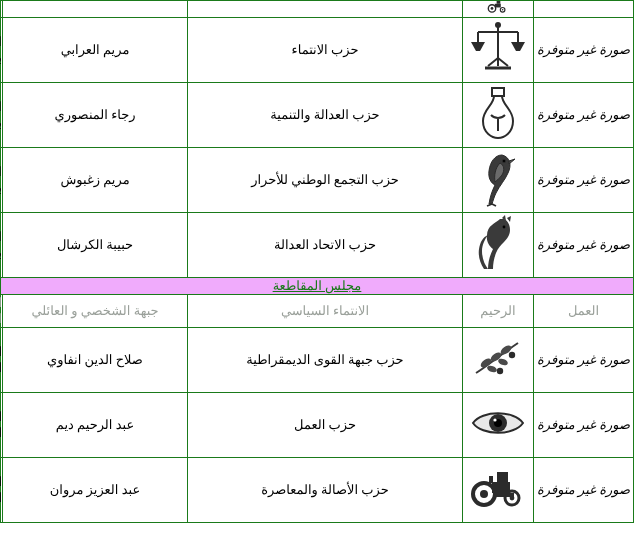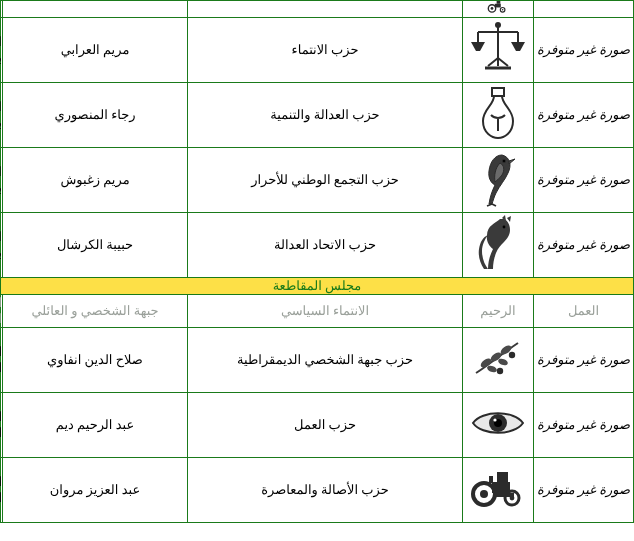--- a/index.html
+++ b/index.html
@@ -54,21 +54,22 @@
   }
   tr.row-tall td { height: 64px; }
   tr.row-clip td { height: 12px; }
   .section-title-row td {
     border: 1px solid #1a7a1a;
     text-align: right;
     padding: 4px 8px 4px 8px;
     color: #1a7a1a;
     font-weight: bold;
     font-size: 15px;
-    background: #fde047;
+    background: #f0abfc;
+    text-decoration: underline;
   }
   .header-row td {
     color: #9aa09a;
     font-size: 13px;
     height: 24px;
     background: #ffffff;
   }
   
   .sym {
     display: inline-block;
@@ -225,21 +226,21 @@
                 <ellipse cx="24" cy="24" rx="6" ry="3.4" transform="rotate(-35 24 24)"></ellipse>
                 <ellipse cx="34" cy="17" rx="6" ry="3.4" transform="rotate(-35 34 17)"></ellipse>
                 <ellipse cx="20" cy="36" rx="5" ry="3" transform="rotate(20 20 36)"></ellipse>
                 <ellipse cx="31" cy="29" rx="5" ry="3" transform="rotate(20 31 29)"></ellipse>
                 <circle cx="40" cy="22" r="3.2" fill="#2b2b2b"></circle>
                 <circle cx="28" cy="38" r="3.2" fill="#2b2b2b"></circle>
               </g>
             </svg>
           </span>
         </td>
-        <td class="cell-party">حزب جبهة الشخصي الديمقراطية</td>
+        <td class="cell-party">حزب جبهة القوى الديمقراطية</td>
         <td class="cell-name">صلاح الدين انفاوي</td>
         <td class="cell-special">الجزء المشترك</td>
       </tr>
 
       <tr class="row-tall">
         <td class="cell-photo">صورة غير متوفرة</td>
         <td class="cell-symbol">
           <span class="sym">
             <svg width="56" height="34" viewBox="0 0 56 34">
               <g>

